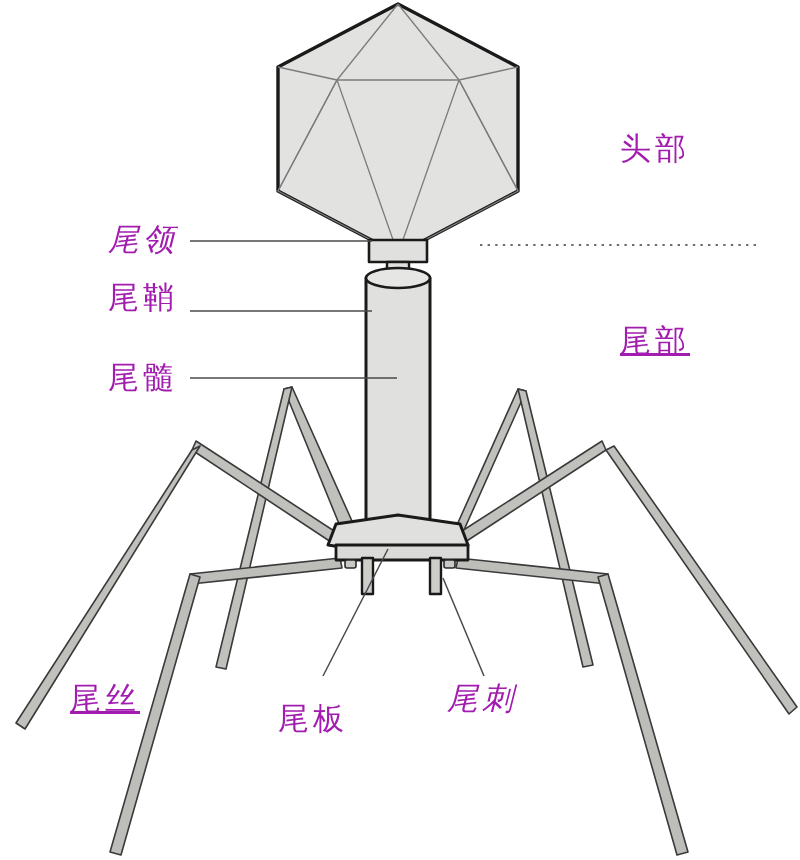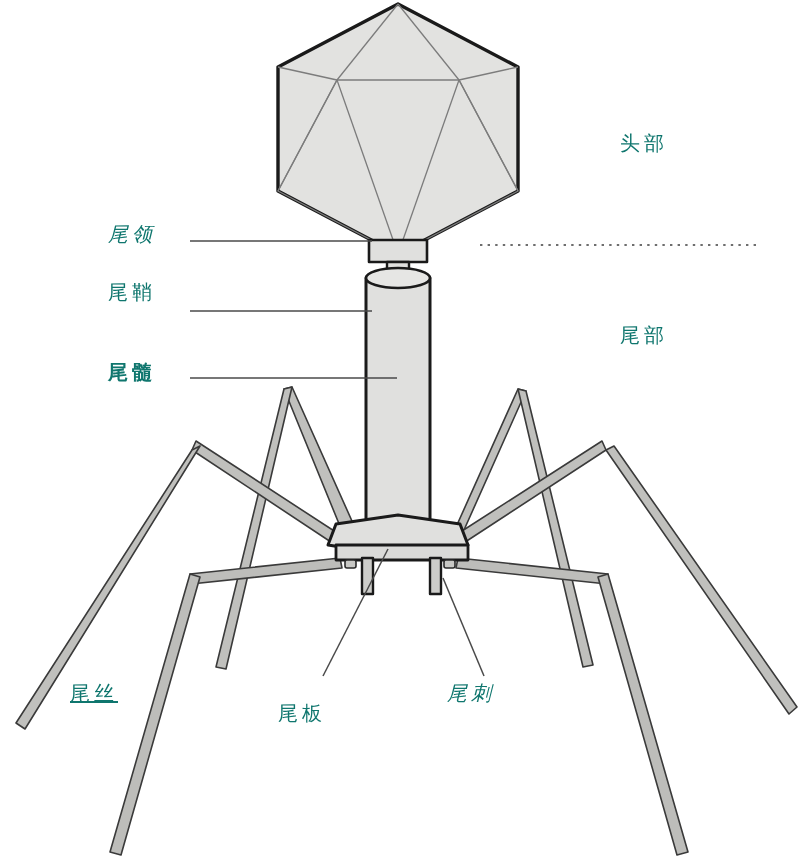--- a/index.html
+++ b/index.html
@@ -24,32 +24,32 @@
     position: absolute;
     top: 0;
     left: 0;
     width: 800px;
     height: 860px;
     display: block;
   }
   .label-text {
     position: absolute;
     font-family: "Liberation Serif", "DejaVu Serif", serif;
-    font-size: 20px;
-    color: #0f766e;
+    font-size: 31px;
+    color: #a21caf;
     letter-spacing: 4px;
     white-space: nowrap;
     line-height: 1;
     user-select: none;
   }
   .lbl-collar   { left: 108px; top: 224px; font-style: italic; }
   .lbl-sheath   { left: 108px; top: 282px; }
-  .lbl-core     { left: 108px; top: 362px; font-weight: bold; }
+  .lbl-core     { left: 108px; top: 362px; }
   .lbl-head     { left: 620px; top: 133px; }
-  .lbl-tail     { left: 620px; top: 325px; }
+  .lbl-tail     { left: 620px; top: 325px; text-decoration: underline; }
   .lbl-fiber    { left: 70px;  top: 683px; text-decoration: underline; }
   .lbl-plate    { left: 278px; top: 703px; }
   .lbl-spike    { left: 447px; top: 683px; font-style: italic; }
 </style>
 </head>
 <body>
 
 <div id="stage">
 
   <svg id="phage-svg" viewBox="0 0 800 860">

